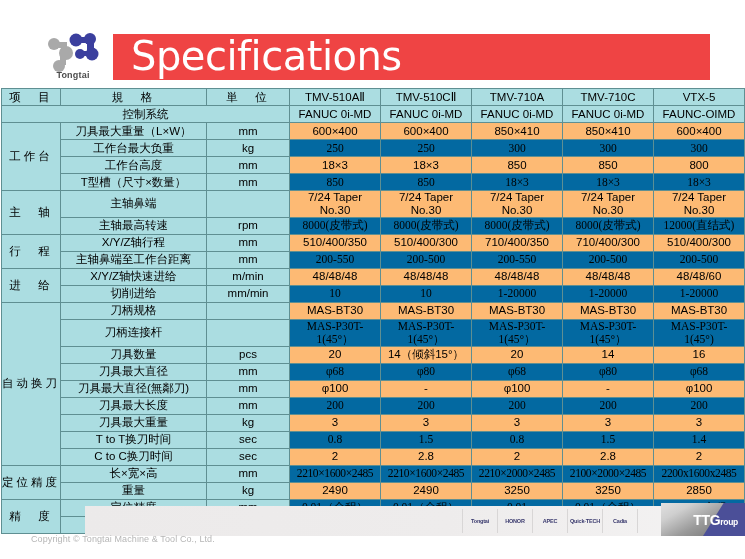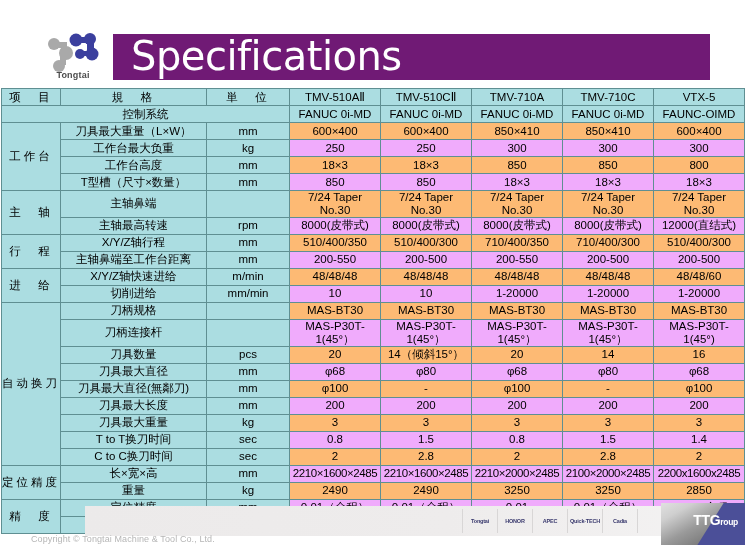--- a/index.html
+++ b/index.html
@@ -11,21 +11,21 @@
   
   .header{position:absolute;left:0;top:0;width:745px;height:88px;}
   .logo{position:absolute;left:36px;top:30px;width:74px;height:56px;}
   .logo svg{display:block;}
   .logo-text{
     position:absolute;left:0;top:40px;width:74px;text-align:center;
     font-size:9px;font-weight:bold;color:#4c4c4c;letter-spacing:.2px;
   }
   .banner{
     position:absolute;left:113px;top:34px;width:597px;height:46px;
-    background:#701a75;
+    background:#ef4444;
   }
   .banner-title{
     position:absolute;left:18px;top:-1px;
     font-size:40px;line-height:46px;color:#ffffff;font-weight:400;
     letter-spacing:-.5px;font-family:"DejaVu Sans",sans-serif;
   }
 
   
   .spec-table{
     position:absolute;left:1px;top:88px;
@@ -34,21 +34,21 @@
     padding-left:28px;
   }
   .spec-table td{
     border:1px solid #5f8f92;
     text-align:center;vertical-align:middle;
     font-size:11.5px;color:#000;
     padding:0;height:16px;line-height:1.12;
   }
   .cyan{background:#abdde1;}
   .white{background:#fdba74;}
-  .lite{background:#f0abfc;}
+  .lite{background:#0369a1;font-family:Liberation Serif, serif;}
   .hdr{font-weight:normal;letter-spacing:3px;}
   .grp{font-size:13px;letter-spacing:3px;}
   .rowlabel{font-size:11px;}
   .unit{font-size:12px;margin-left:8px;}
   .two-line{line-height:1.18;height:30px;}
   .model{font-size:12.5px;}
   .small-val{font-size:10.2px;letter-spacing:-.4px;}
 
   
   col.c-grp{width:59px;}
@@ -63,21 +63,21 @@
   }
   .brandstrip{position:absolute;left:462px;top:509px;height:24px;display:flex;align-items:center;gap:0px;}
   .brand{
     width:34px;height:24px;display:flex;flex-direction:column;
     align-items:center;justify-content:center;
     border-right:1px solid #d8d6d6;
   }
   .brand:first-child{border-left:1px solid #d8d6d6;}
   .brand-txt{font-size:5.5px;font-weight:bold;color:#3a3a6e;letter-spacing:-.2px;}
   .ttg{
-    position:absolute;left:661px;top:503px;width:84px;height:42px;
+    position:absolute;left:661px;top:503px;width:84px;height:33px;
     background:#4b4f98;overflow:hidden;
   }
   .ttg-swoosh{
     position:absolute;left:-34px;top:-8px;width:86px;height:50px;
     background:linear-gradient(140deg,#f2f2f2 0%,#cfcfcf 45%,#9a9a9a 75%,#7d7d7d 100%);
     transform:skewX(-32deg);
   }
   .ttg-label{
     position:absolute;right:7px;top:9px;color:#fff;
     font-size:14px;font-weight:bold;letter-spacing:-.3px;

